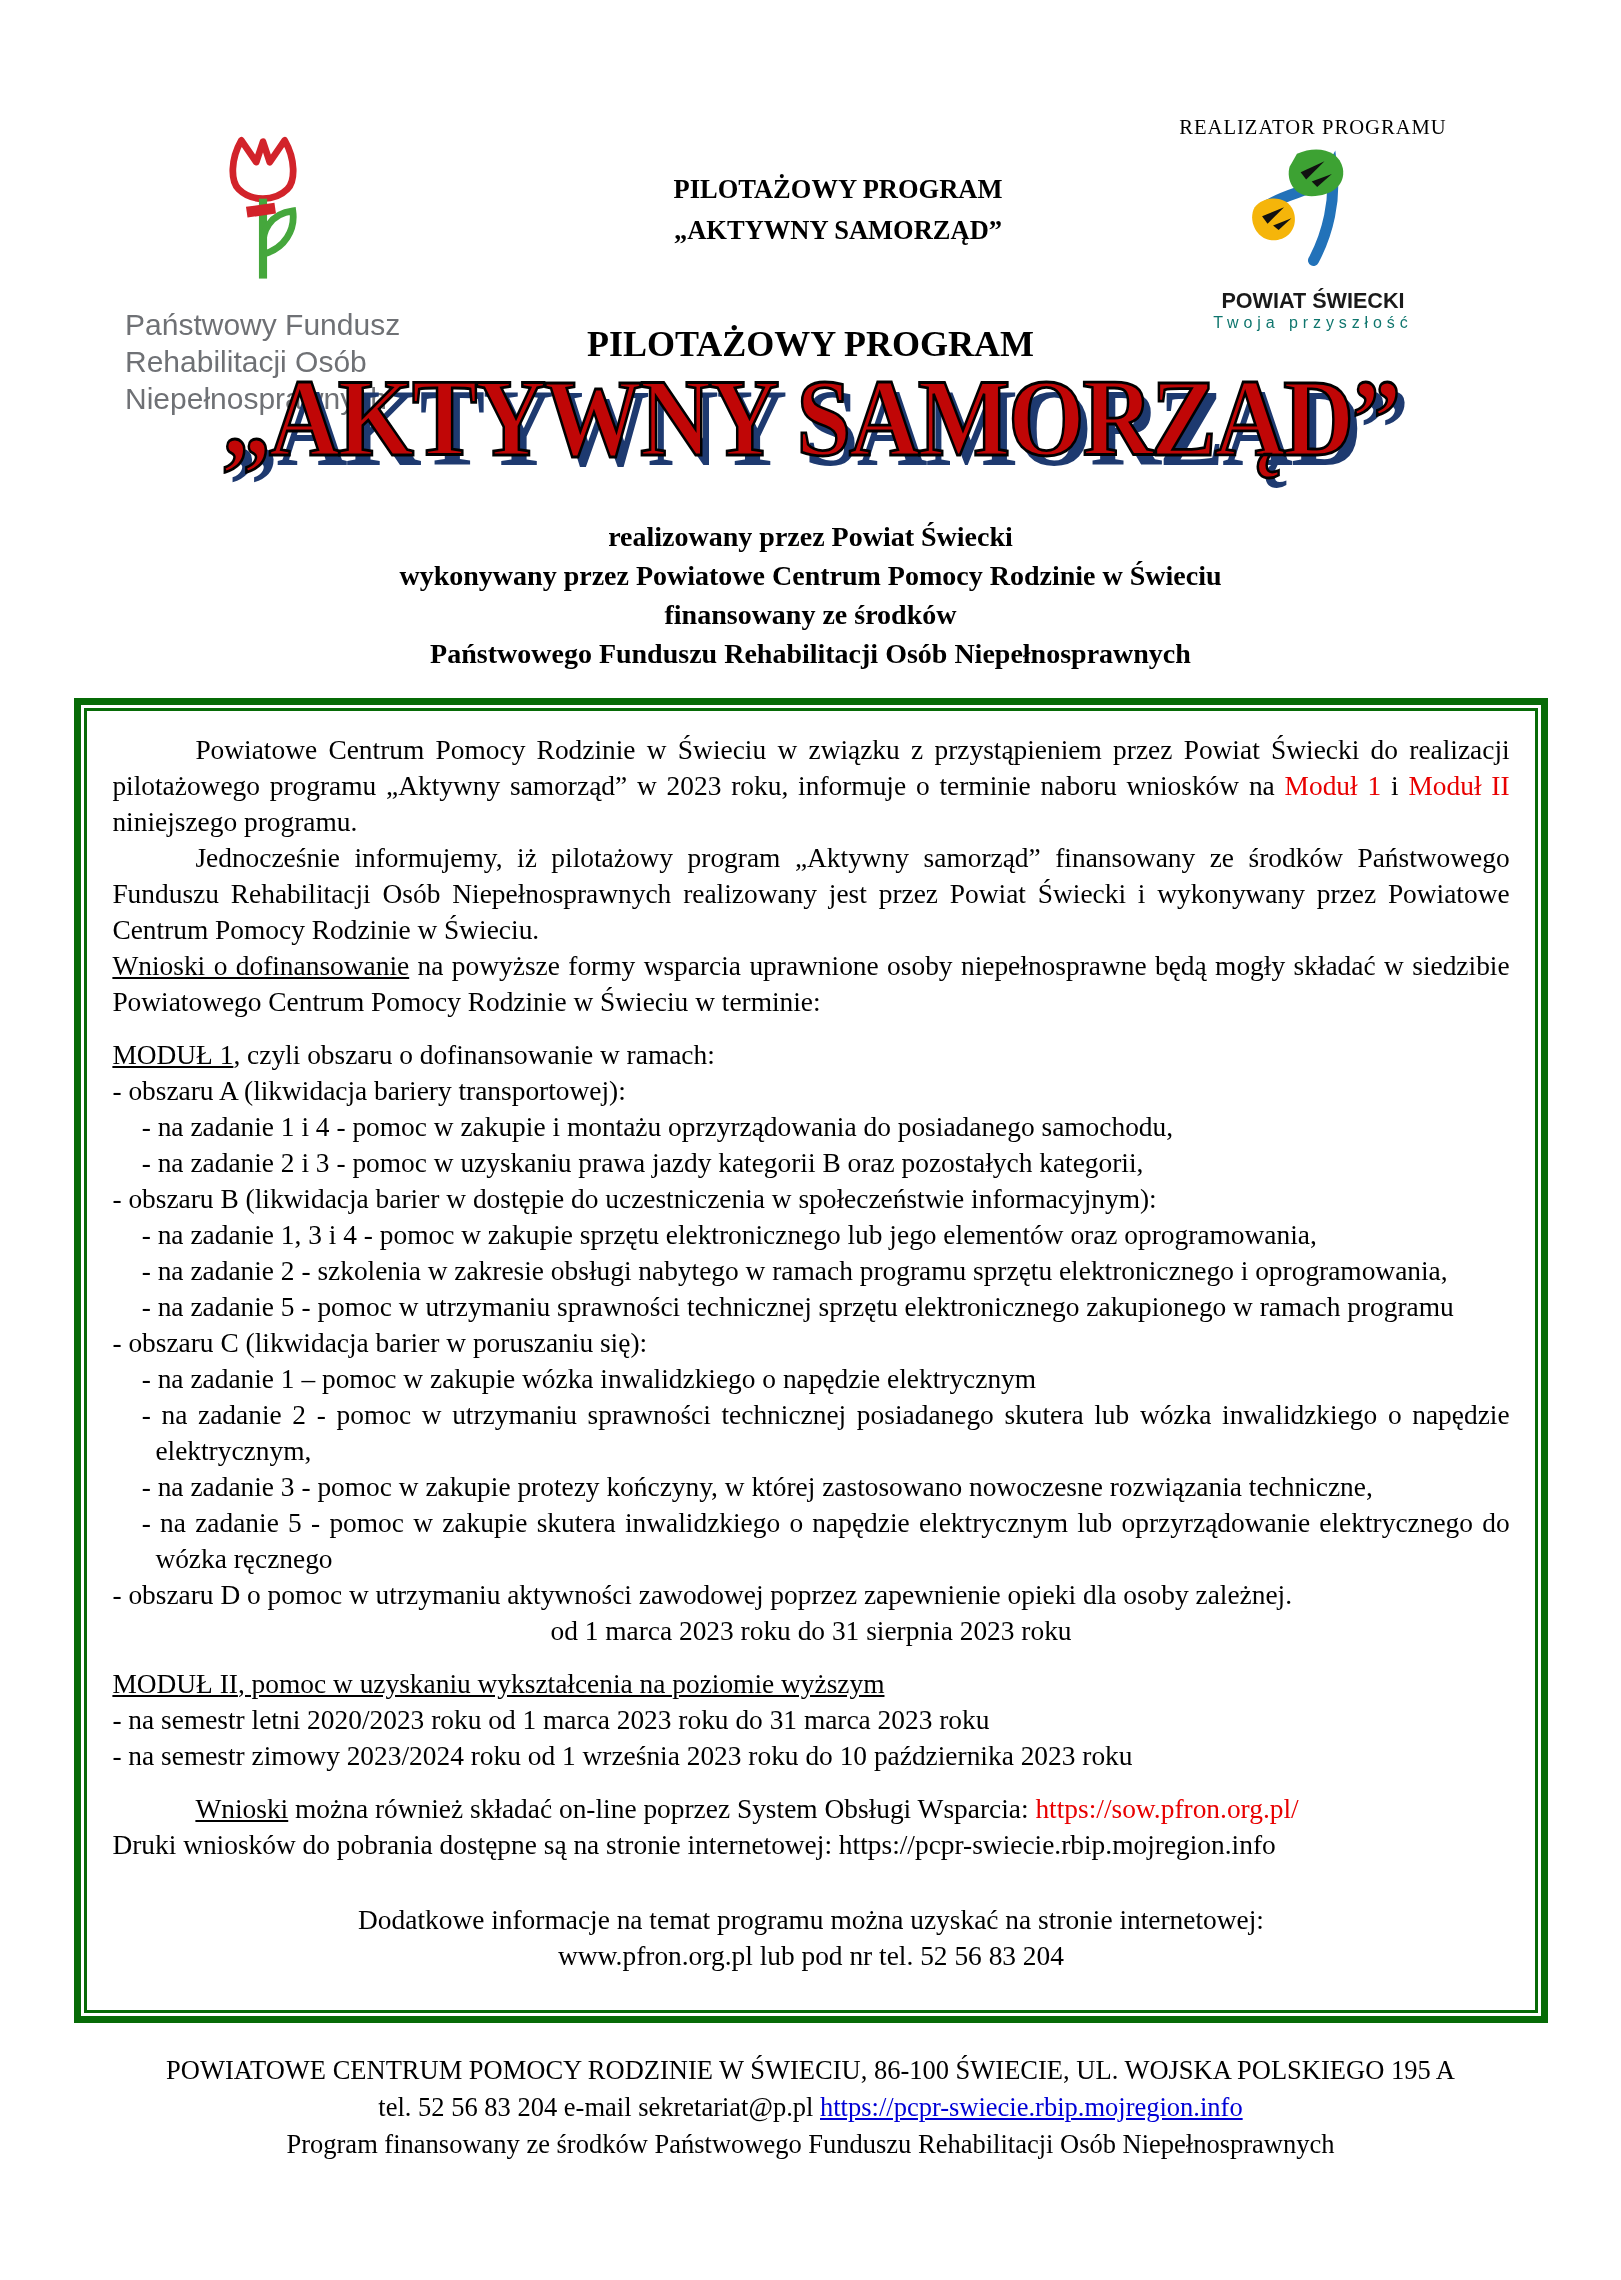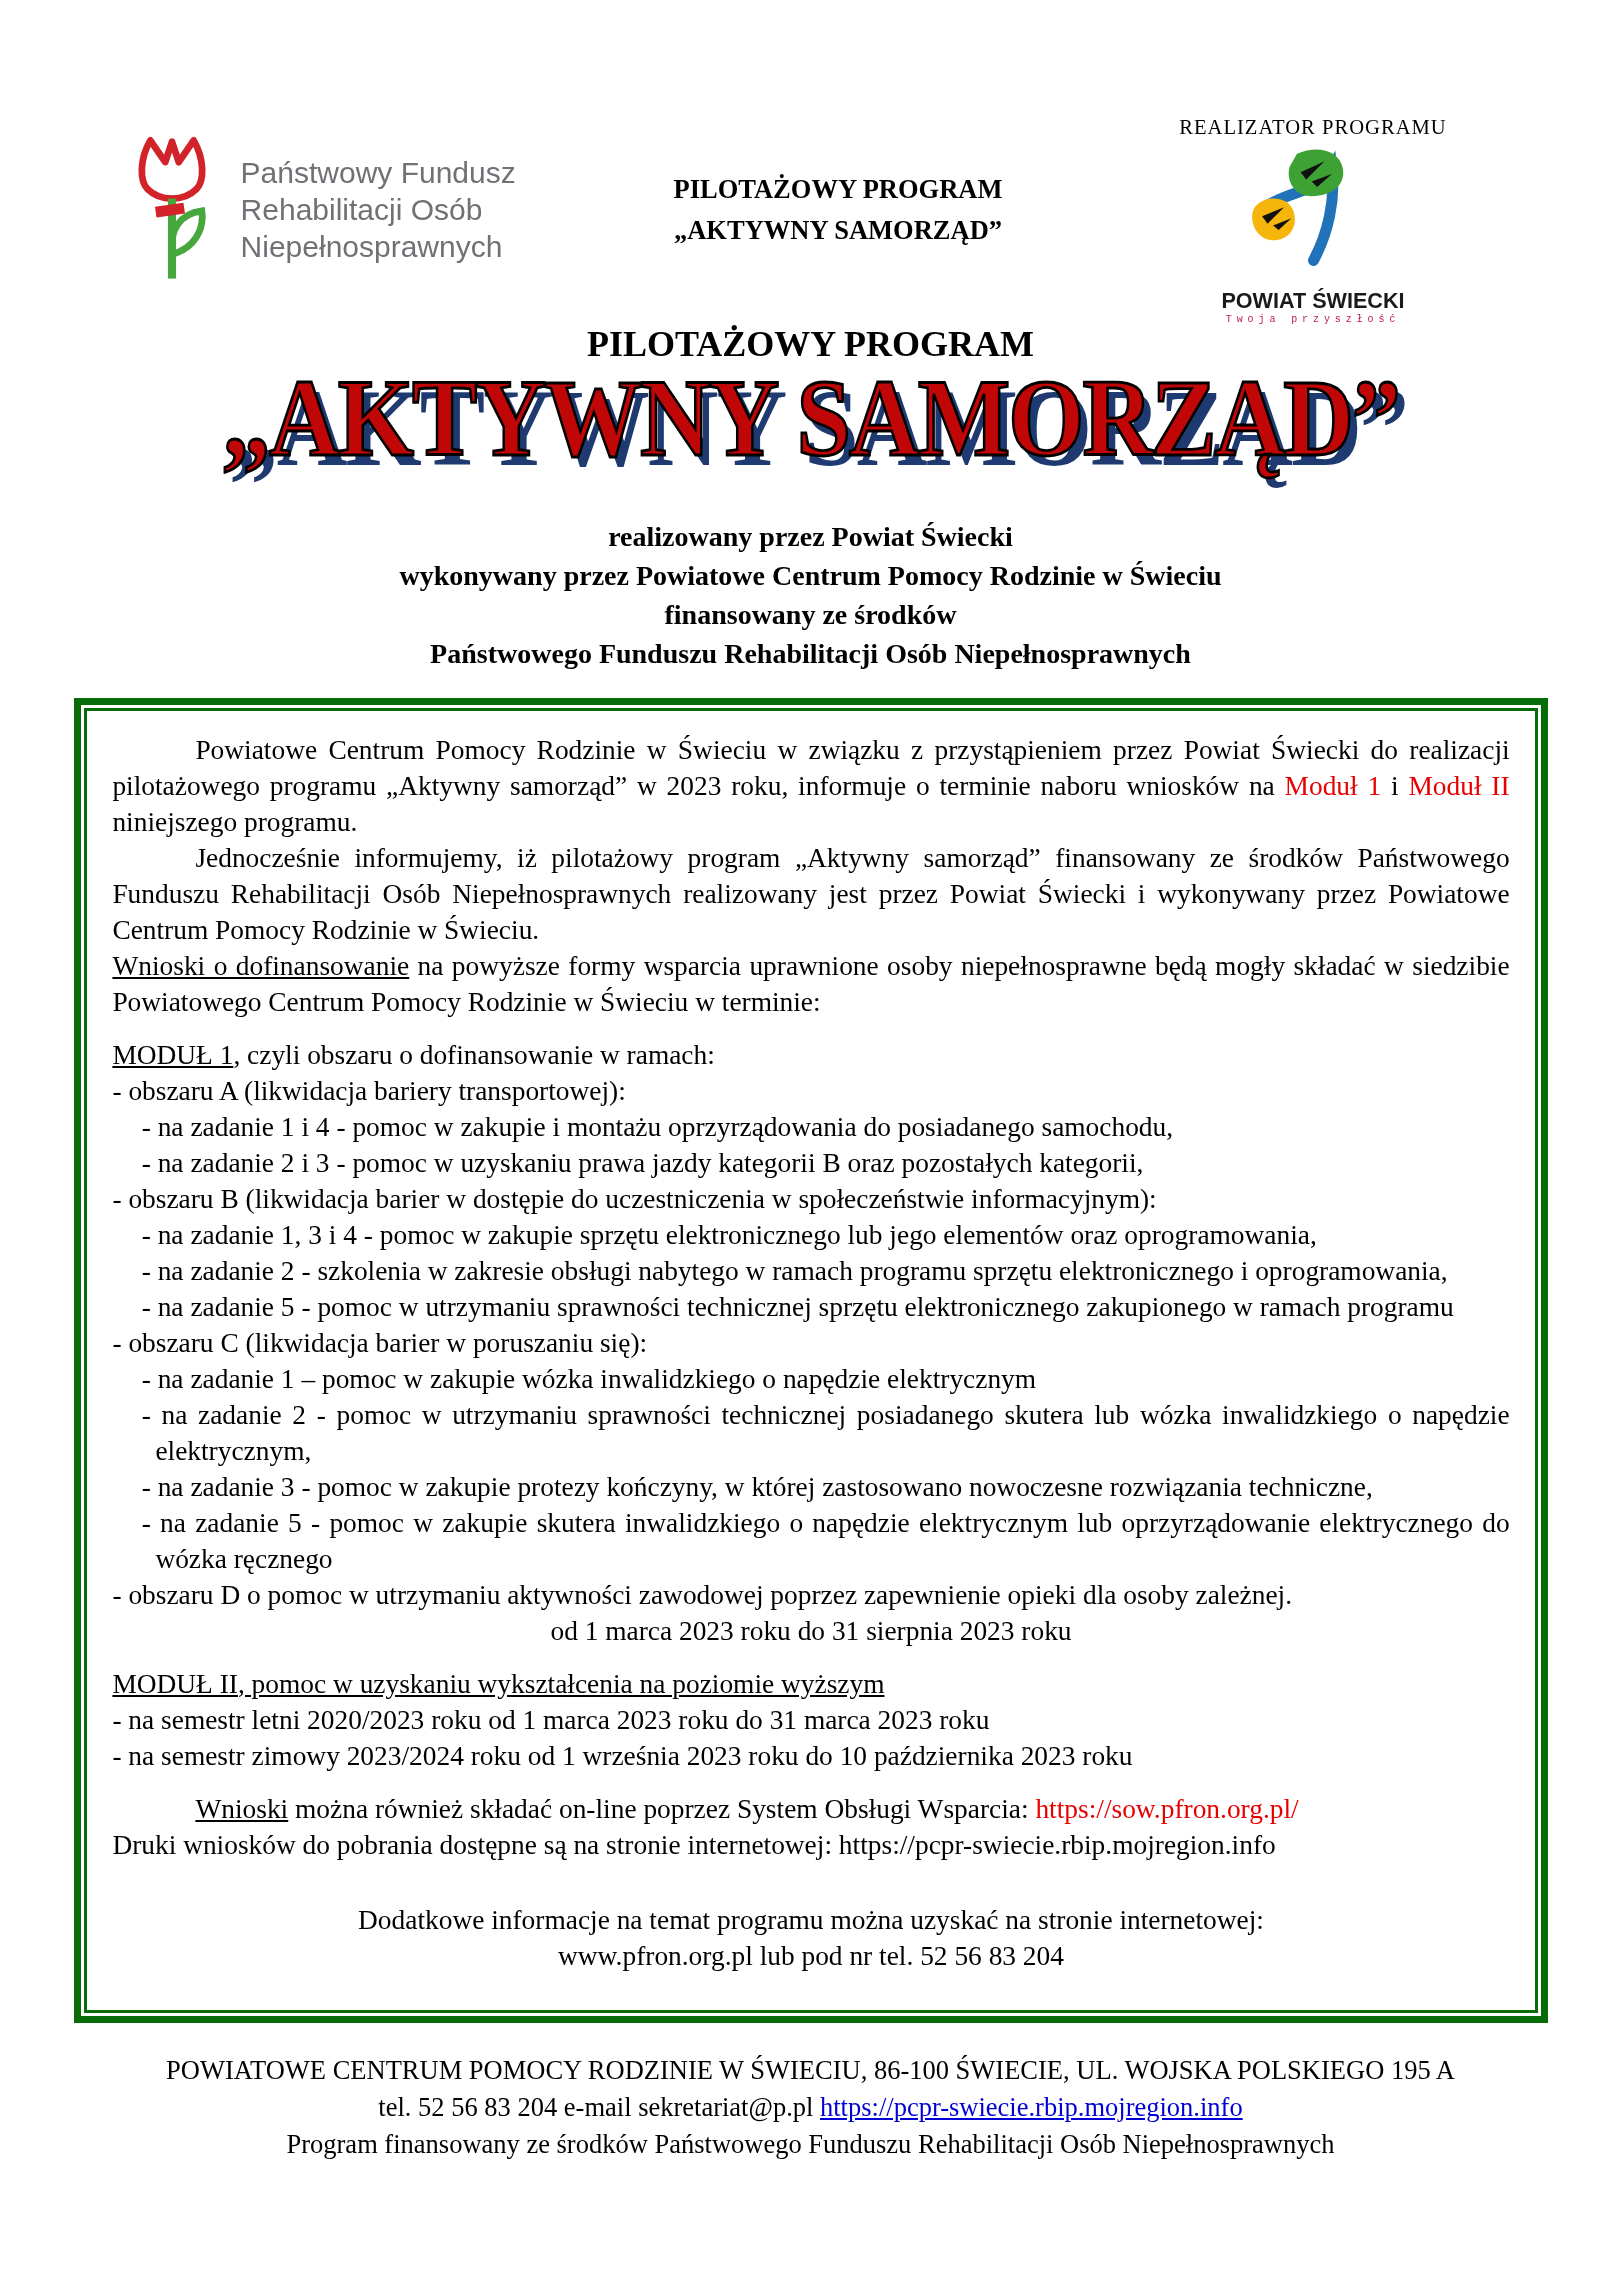--- a/index.html
+++ b/index.html
@@ -1,29 +1,29 @@
 <!DOCTYPE html>
 <html><head>
 <meta charset="utf-8">
 <style>
   html,body{margin:0;padding:0;background:#ffffff;}
   .canvas{position:relative;width:1621px;height:2281px;background:#fff;overflow:hidden;
           font-family:"Liberation Serif",serif;color:#000;margin:0 auto;}
 
   
-  .pfron{position:absolute;left:125px;top:135px;display:flex;align-items:center;gap:21.6px;}
+  .pfron{position:absolute;left:125px;top:135px;display:flex;align-items:center;gap:21.6px;flex-direction:column;}
   .pfron svg{width:94px;height:149px;}
   .pfron-text{font-family:"Liberation Sans",sans-serif;font-size:30px;line-height:37px;color:#6f7175;}
   .hdr-center{position:absolute;left:647px;top:169px;width:382px;text-align:center;
               font-weight:bold;font-size:26.5px;line-height:41px;}
   .hdr-right{position:absolute;left:1161px;top:116px;width:304px;text-align:center;}
   .realizator{font-size:20.6px;letter-spacing:1px;}
   .powiat-logo{width:147px;height:147px;margin:2px auto 0;display:block;}
   .powiat-name{font-family:"Liberation Sans",sans-serif;font-weight:bold;font-size:21.6px;color:#1a1a1a;}
-  .powiat-tag{font-family:Liberation Mono, monospace;font-size:10px;letter-spacing:4.9px;color:#be185d;}
+  .powiat-tag{font-family:Liberation Sans, sans-serif;font-size:16px;letter-spacing:4.9px;color:#0f766e;}
 
   
   .kicker{position:absolute;top:323px;width:100%;text-align:center;font-weight:bold;font-size:36px;}
   .wordart{position:absolute;top:367px;width:100%;text-align:center;}
   .wordart span{display:inline-block;font-weight:bold;font-size:98px;line-height:1.05;
         color:#c00606;-webkit-text-stroke:2.5px #000;text-shadow:7.8px 8.8px 0 #1e3a70;
         transform:scale(1,1.12);letter-spacing:-2px;}
   .subtitle{position:absolute;top:517px;width:100%;text-align:center;font-weight:bold;
             font-size:28px;line-height:39px;}
 

